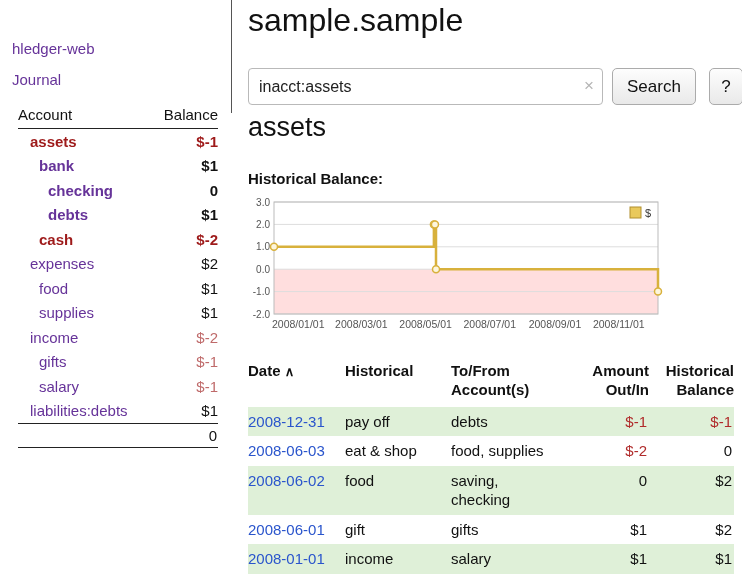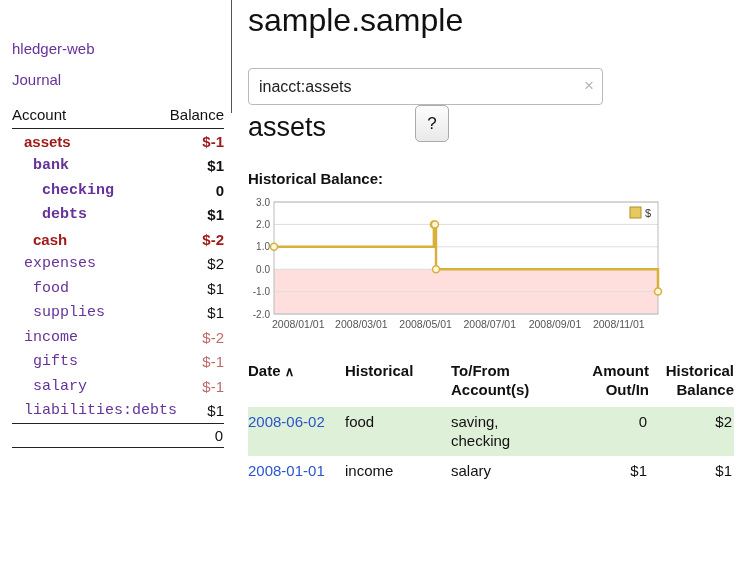--- a/index.html
+++ b/index.html
@@ -1,43 +1,43 @@
 <!DOCTYPE html>
 <html style="--purple: #663399; --maroon: #9e1a1a; --weakred: #bf6a6a; --linkblue: #2a55cc; --negred: #b02b2b; --rowgreen: #dff0d8;"><head>
 <meta charset="utf-8">
 <style>
   * { box-sizing: border-box; margin: 0; padding: 0; }
   html, body { width: 742px; height: 582px; background: #fff; overflow: hidden; }
   body { font-family: "Liberation Sans", sans-serif; color: #111; position: relative; }
   a { text-decoration: none; cursor: pointer; }
 
   
-  .purple  { color: var(--purple); font-family: Liberation Mono, monospace; }
+  .purple  { color: var(--purple); }
   .maroon  { color: var(--maroon); }
   .black   { color: #111; }
   .weakred { color: var(--weakred); }
   .b { font-weight: bold; }
   .neg { color: var(--negred); }
 
   
   .sidebar { position: absolute; left: 0; top: 0; width: 236px; height: 582px; }
   .brand { position: absolute; left: 12px; top: 8px; font-size: 15px; color: var(--purple); margin-top: 32px; }
   .nav-journal { position: absolute; left: 12px; top: 71px; font-size: 15px; color: var(--purple); }
-  .acct-table { position: absolute; left: 0; top: 102px; width: 236px; padding: 0 12px; font-size: 15px; }
+  .acct-table { position: absolute; left: 0; top: 102px; width: 236px; padding: 0 18px; font-size: 15px; }
   .acct-header { display: flex; justify-content: space-between; padding: 4px 0 5px; border-bottom: 1px solid #222; }
   .acct-row { display: flex; justify-content: space-between; align-items: center; height: 24.5px; }
   .acct-name { white-space: nowrap; }
   .acct-bal { text-align: right; }
   .acct-total { border-top: 1px solid #222; border-bottom: 1px solid #222; text-align: right; padding: 3px 1px; }
   .sidebar-divider { position: absolute; left: 231px; top: 0; width: 1px; height: 113px; background: #555; }
 
   
   .main { position: absolute; left: 248px; top: 0; width: 486px; height: 582px; }
   .main h1 { position: absolute; top: 2px; left: 0; font-size: 32px; font-weight: 400; color: #111; }
-  .search-row { position: absolute; top: 68px; left: 0; display: flex; align-items: center; flex-direction: column; }
+  .search-row { position: absolute; top: 68px; left: 0; display: flex; align-items: center; }
   .search-box { position: relative; width: 355px; }
   .search-box input { width: 355px; height: 37px; border: 1px solid #b9b9b9; border-radius: 4px;
                       padding: 0 28px 0 10px; font-size: 16px; font-family: "Liberation Sans", sans-serif; color: #222; }
   .search-box .clear { position: absolute; right: 9px; top: 8px; color: #b5b5b5; font-size: 17px; cursor: pointer; }
   .btn { margin-left: 9px; height: 37px; padding: 0 14px; font-size: 17px; font-family: "Liberation Sans", sans-serif;
          background: linear-gradient(#fdfdfd, #e9e9e9); border: 1px solid #ababab; border-radius: 5px; color: #111; cursor: pointer; }
   .btn.help { margin-left: 13px; width: 34px; padding: 0; }
   .main h2 { position: absolute; top: 112px; left: 0; font-size: 27px; font-weight: 400; color: #111; }
   .chart-label { position: absolute; top: 170px; left: 0; font-size: 15px; font-weight: bold; }
   #chart { position: absolute; top: 192px; left: -4px; }
@@ -131,20 +131,21 @@
   <div class="sidebar-divider"></div>
 
   <div class="main">
     <h1>sample.sample</h1>
 
     <div class="search-row">
       <div class="search-box">
         <input id="search-input" value="inacct:assets" style="">
         <span class="clear">×</span>
       </div>
+      <button class="btn">Search</button>
       <button class="btn help">?</button>
     </div>
 
     <h2>assets</h2>
     <div class="chart-label">Historical Balance:</div>
 
     <svg id="chart" width="430" height="142" viewBox="0 0 430 142">
         <rect x="30" y="77.2" width="384" height="44.8" fill="#ffdede"></rect>
         <line x1="30" x2="414" y1="10" y2="10" stroke="#ddd" stroke-width="1"></line>
         <text x="26" y="13.5" text-anchor="end" font-size="10" fill="#555">3.0</text>
@@ -201,27 +202,48 @@
             <span class="l">Out/In</span>
           </th>
           <th class="r">
             <span class="l">Historical</span>
             <span class="l">Balance</span>
           </th>
         </tr>
       </thead>
       <tbody id="register-body">
           <tr>
+            <td><a class="date-link">2008-12-31</a></td>
+            <td>pay off</td>
+            <td class="acct-cell">debts</td>
+            <td class="r neg">$-1</td>
+            <td class="r neg">$-1</td>
+          </tr>
+          <tr>
+            <td><a class="date-link">2008-06-03</a></td>
+            <td>eat &amp; shop</td>
+            <td class="acct-cell">food, supplies</td>
+            <td class="r neg">$-2</td>
+            <td class="r">0</td>
+          </tr>
+          <tr>
             <td><a class="date-link">2008-06-02</a></td>
             <td>food</td>
             <td class="acct-cell">saving, checking</td>
             <td class="r">0</td>
             <td class="r">$2</td>
           </tr>
           <tr>
+            <td><a class="date-link">2008-06-01</a></td>
+            <td>gift</td>
+            <td class="acct-cell">gifts</td>
+            <td class="r">$1</td>
+            <td class="r">$2</td>
+          </tr>
+          <tr>
             <td><a class="date-link">2008-01-01</a></td>
             <td>income</td>
             <td class="acct-cell">salary</td>
             <td class="r">$1</td>
             <td class="r">$1</td>
           </tr>
         </tbody>
     </table>
   </div>
 </div>

